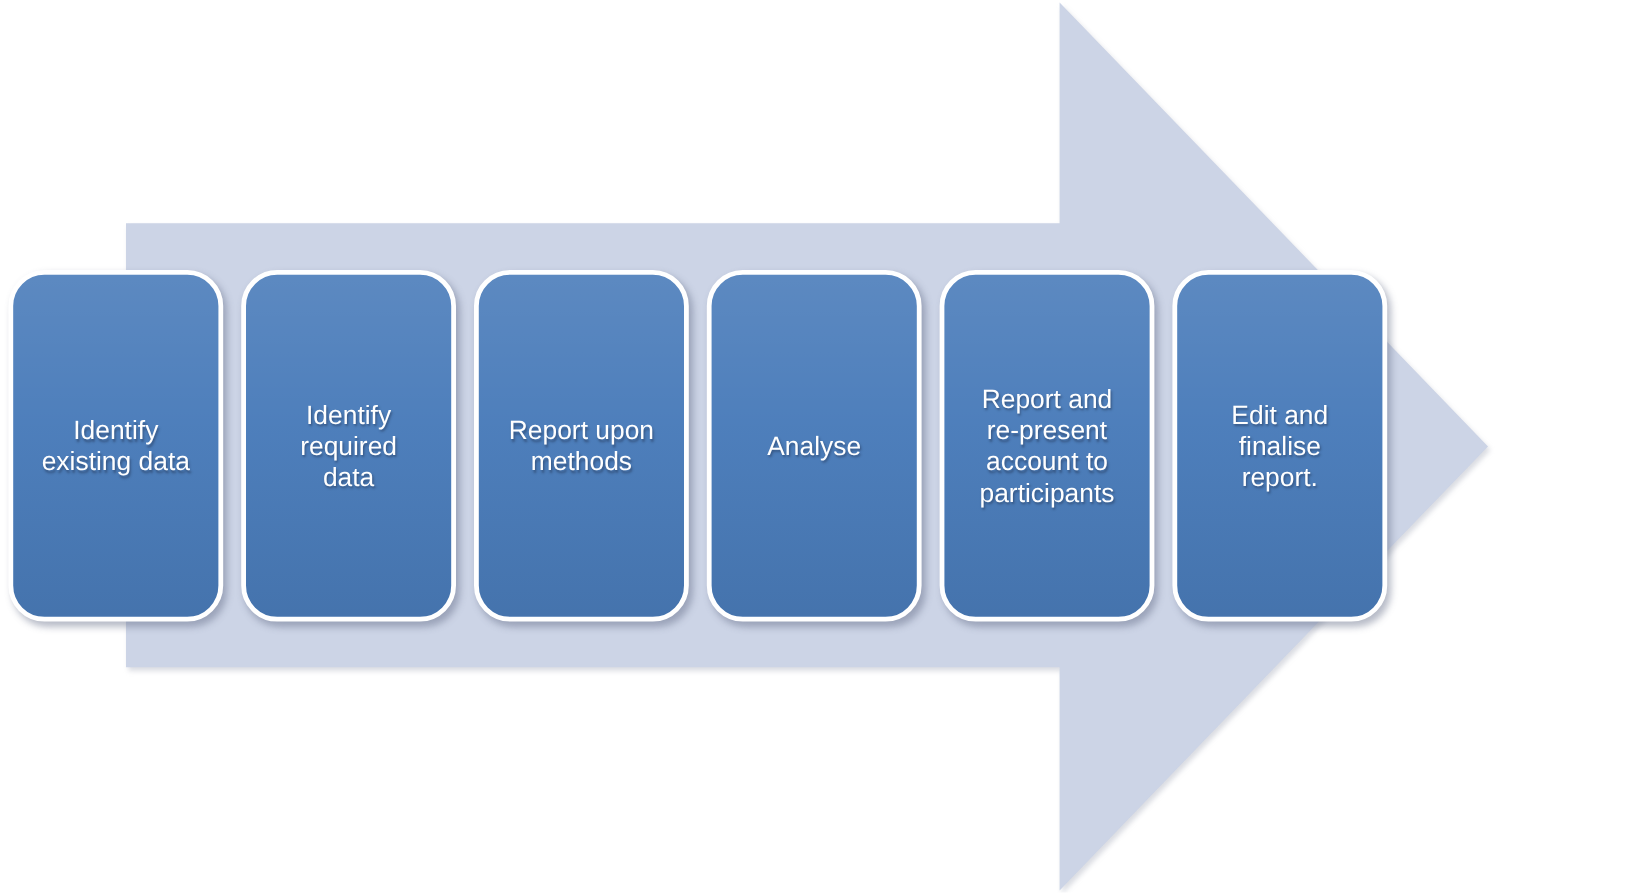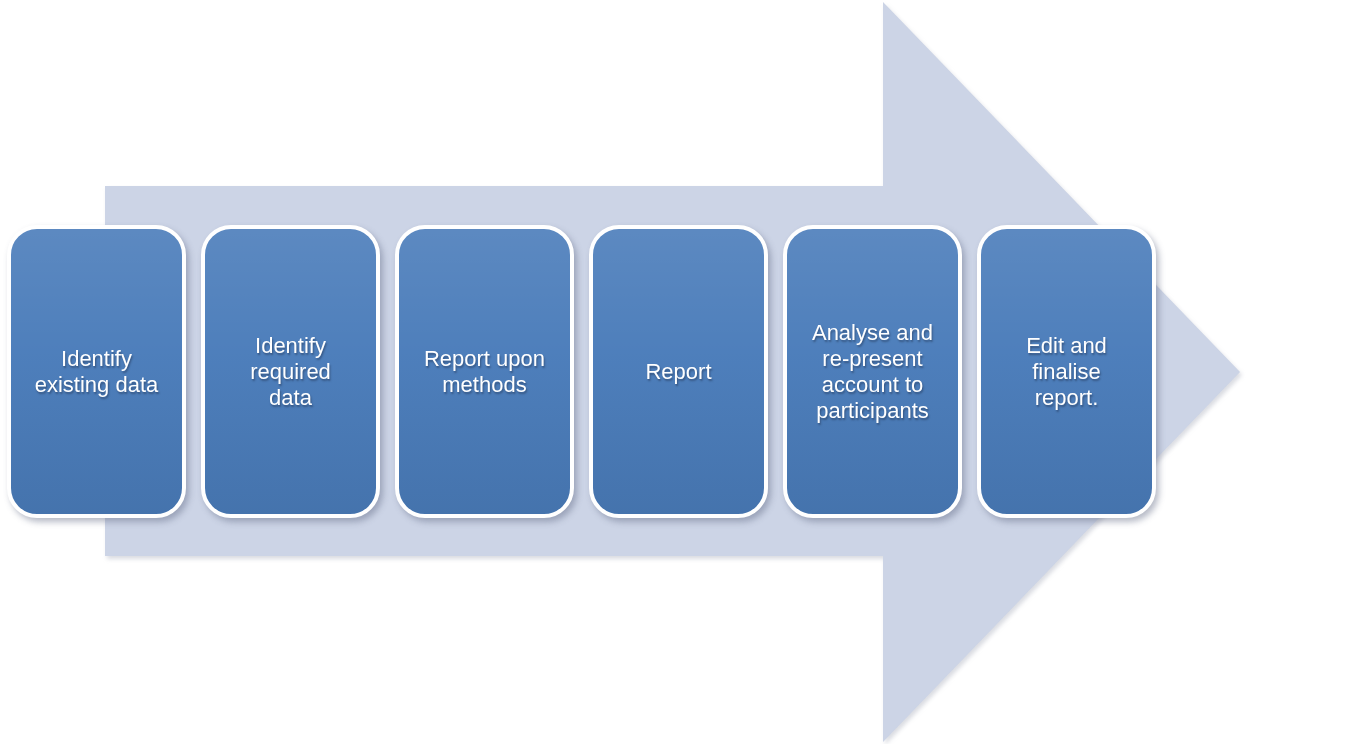--- a/index.html
+++ b/index.html
@@ -73,24 +73,24 @@
     <div class="step-box">
       <span class="step-label">Identify
 required
 data</span>
     </div>
     <div class="step-box">
       <span class="step-label">Report upon
 methods</span>
     </div>
     <div class="step-box">
-      <span class="step-label">Report</span>
+      <span class="step-label">Analyse</span>
     </div>
     <div class="step-box">
-      <span class="step-label">Analyse and
+      <span class="step-label">Report and
 re-present
 account to
 participants</span>
     </div>
     <div class="step-box">
       <span class="step-label">Edit and
 finalise
 report.</span>
     </div>
   </div>

